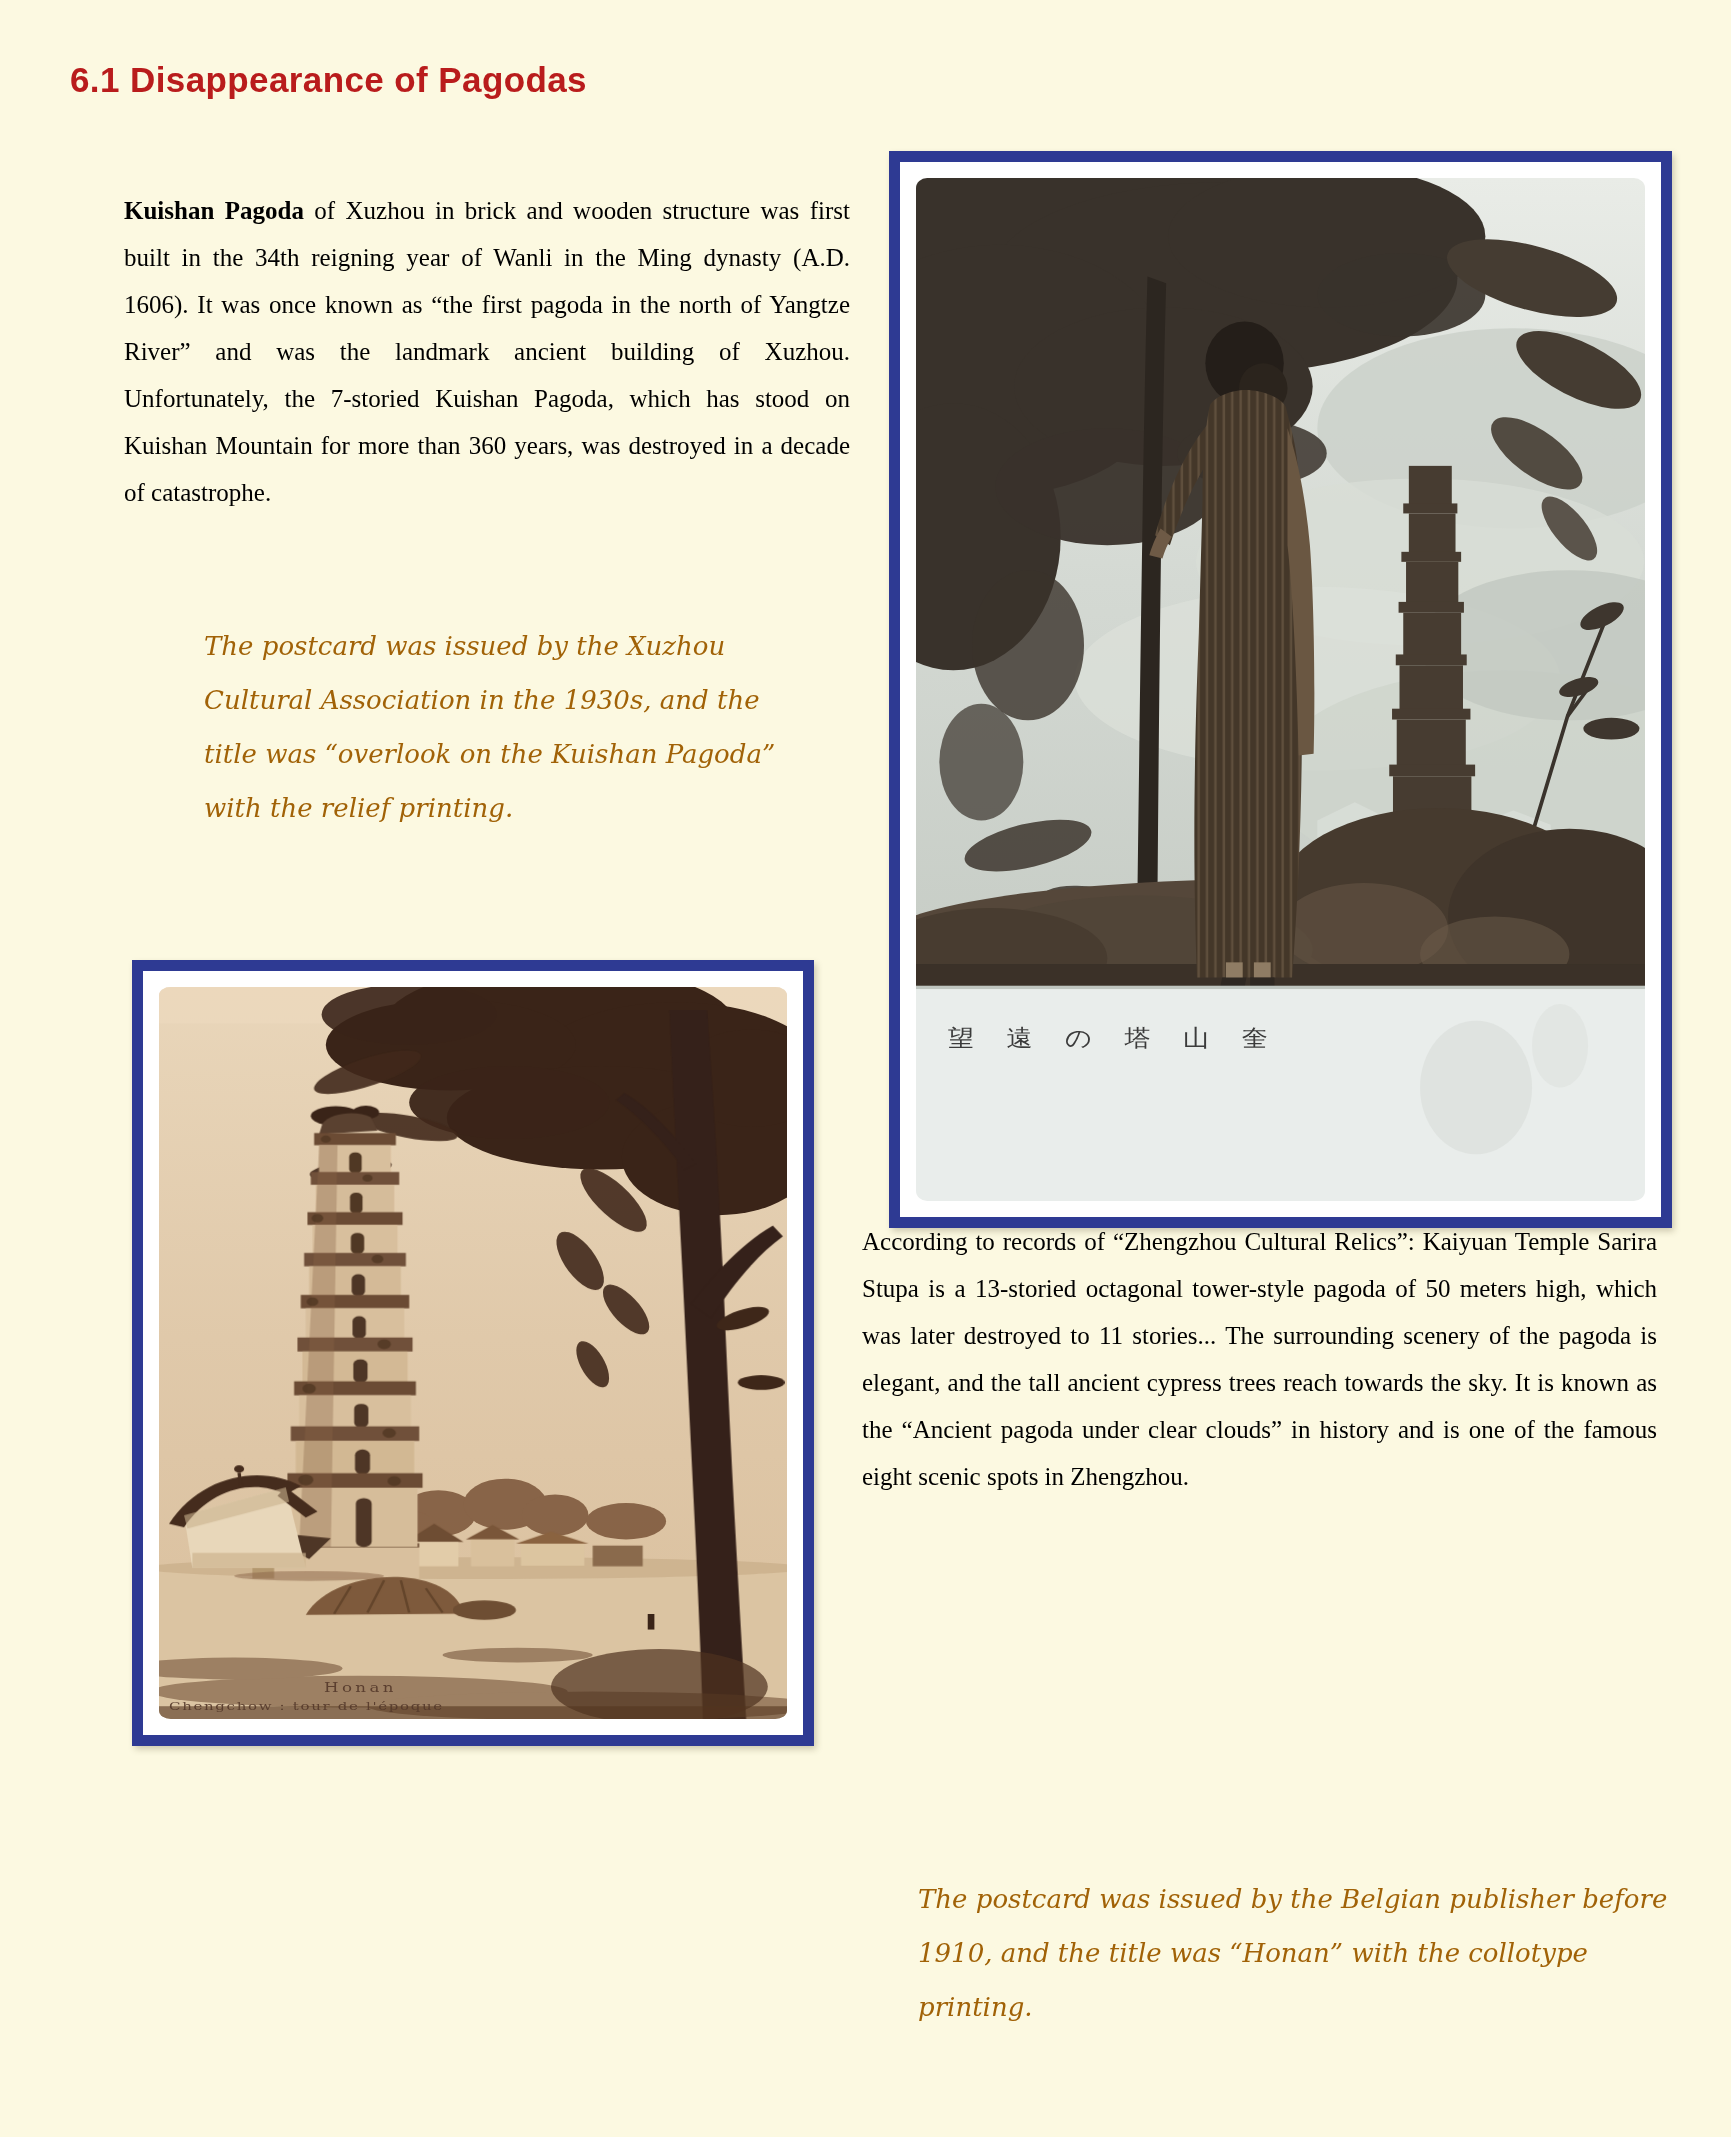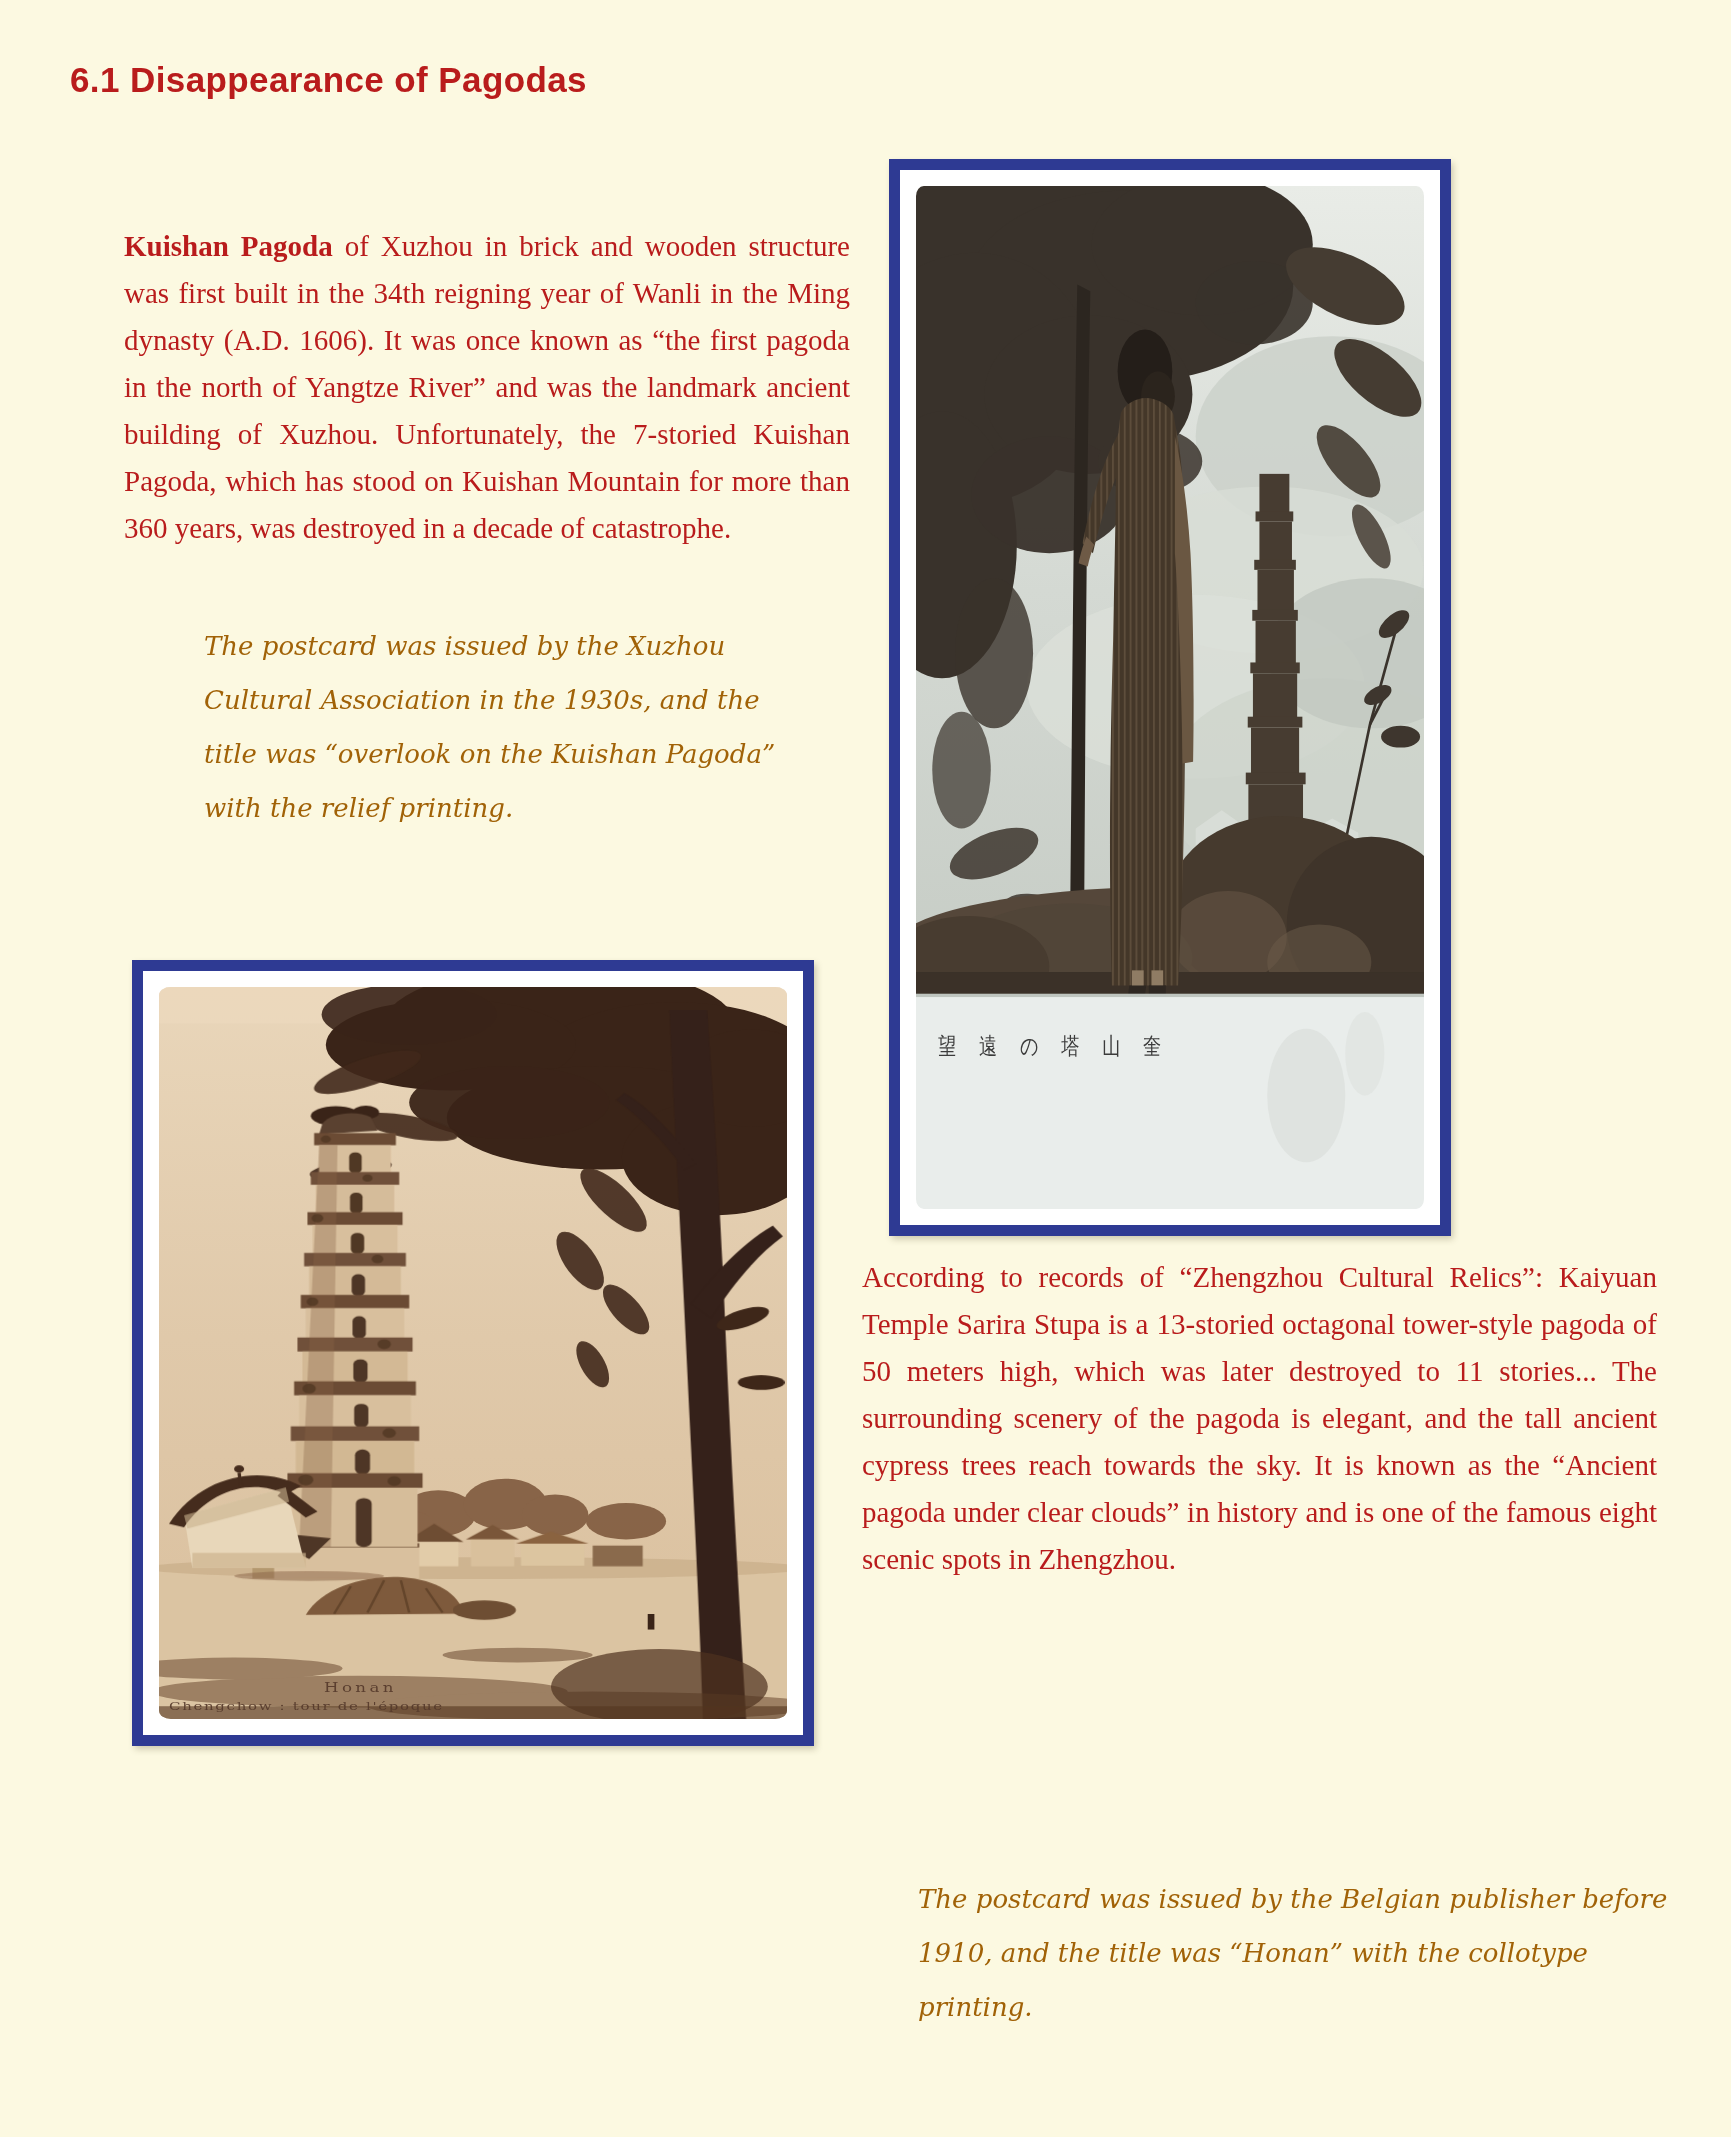--- a/index.html
+++ b/index.html
@@ -8,41 +8,41 @@
     background:#fcf9e1;
     font-family:"Liberation Serif", serif;
     overflow:hidden;
   }
   .page-title{
     position:absolute;left:70px;top:60px;margin:0;
     font-family:"Liberation Sans", sans-serif;
     font-size:35px;font-weight:bold;color:#b91c1c;letter-spacing:0.4px;
   }
   .body-text{
-    position:absolute;font-size:29px;line-height:47px;color:#b91c1c;
-    text-align:justify;text-justify:inter-word;margin-top:36px;
+    position:absolute;font-size:25px;line-height:47px;color:#000000;
+    text-align:justify;text-justify:inter-word;
   }
   .body-text p{margin:0;}
   .lead-bold{font-weight:bold;}
   #para-kuishan{left:124px;top:187px;width:726px;}
   #para-kaiyuan{left:862px;top:1218px;width:795px;font-family:Liberation Serif, serif;}
   .caption{
     position:absolute;
     font-family:"DejaVu Serif", serif;font-style:italic;
     font-size:26px;line-height:54px;color:#a16207;
   }
   #caption-kuishan{left:204px;top:619px;width:584px;}
   #caption-honan{left:918px;top:1872px;width:776px;}
   .postcard{
     position:absolute;background:#ffffff;
     border:11px solid #2e3a93;
     padding:16px;box-sizing:border-box;
     box-shadow:2.5px 4.2px 6.7px rgba(60,50,20,0.25);
   }
-  #postcard-kuishan{left:889px;top:159px;width:562px;height:1077px;}
+  #postcard-kuishan{left:889px;top:151px;width:783px;height:1077px;}
   #postcard-honan{left:132px;top:960px;width:682px;height:786px;}
   .photo-svg{display:block;width:100%;height:100%;}
 </style>
 </head>
 <body>
 
 <h1 class="page-title">6.1 Disappearance of Pagodas</h1>
 
 <div class="body-text" id="para-kuishan">
   <p><span class="lead-bold">Kuishan Pagoda</span><span> of Xuzhou in brick and wooden structure was first built in the 34th reigning year of Wanli in the Ming dynasty (A.D. 1606). It was once known as “the first pagoda in the north of Yangtze River” and was the landmark ancient building of Xuzhou. Unfortunately, the 7-storied Kuishan Pagoda, which has stood on Kuishan Mountain for more than 360 years, was destroyed in a decade of catastrophe.</span></p>

